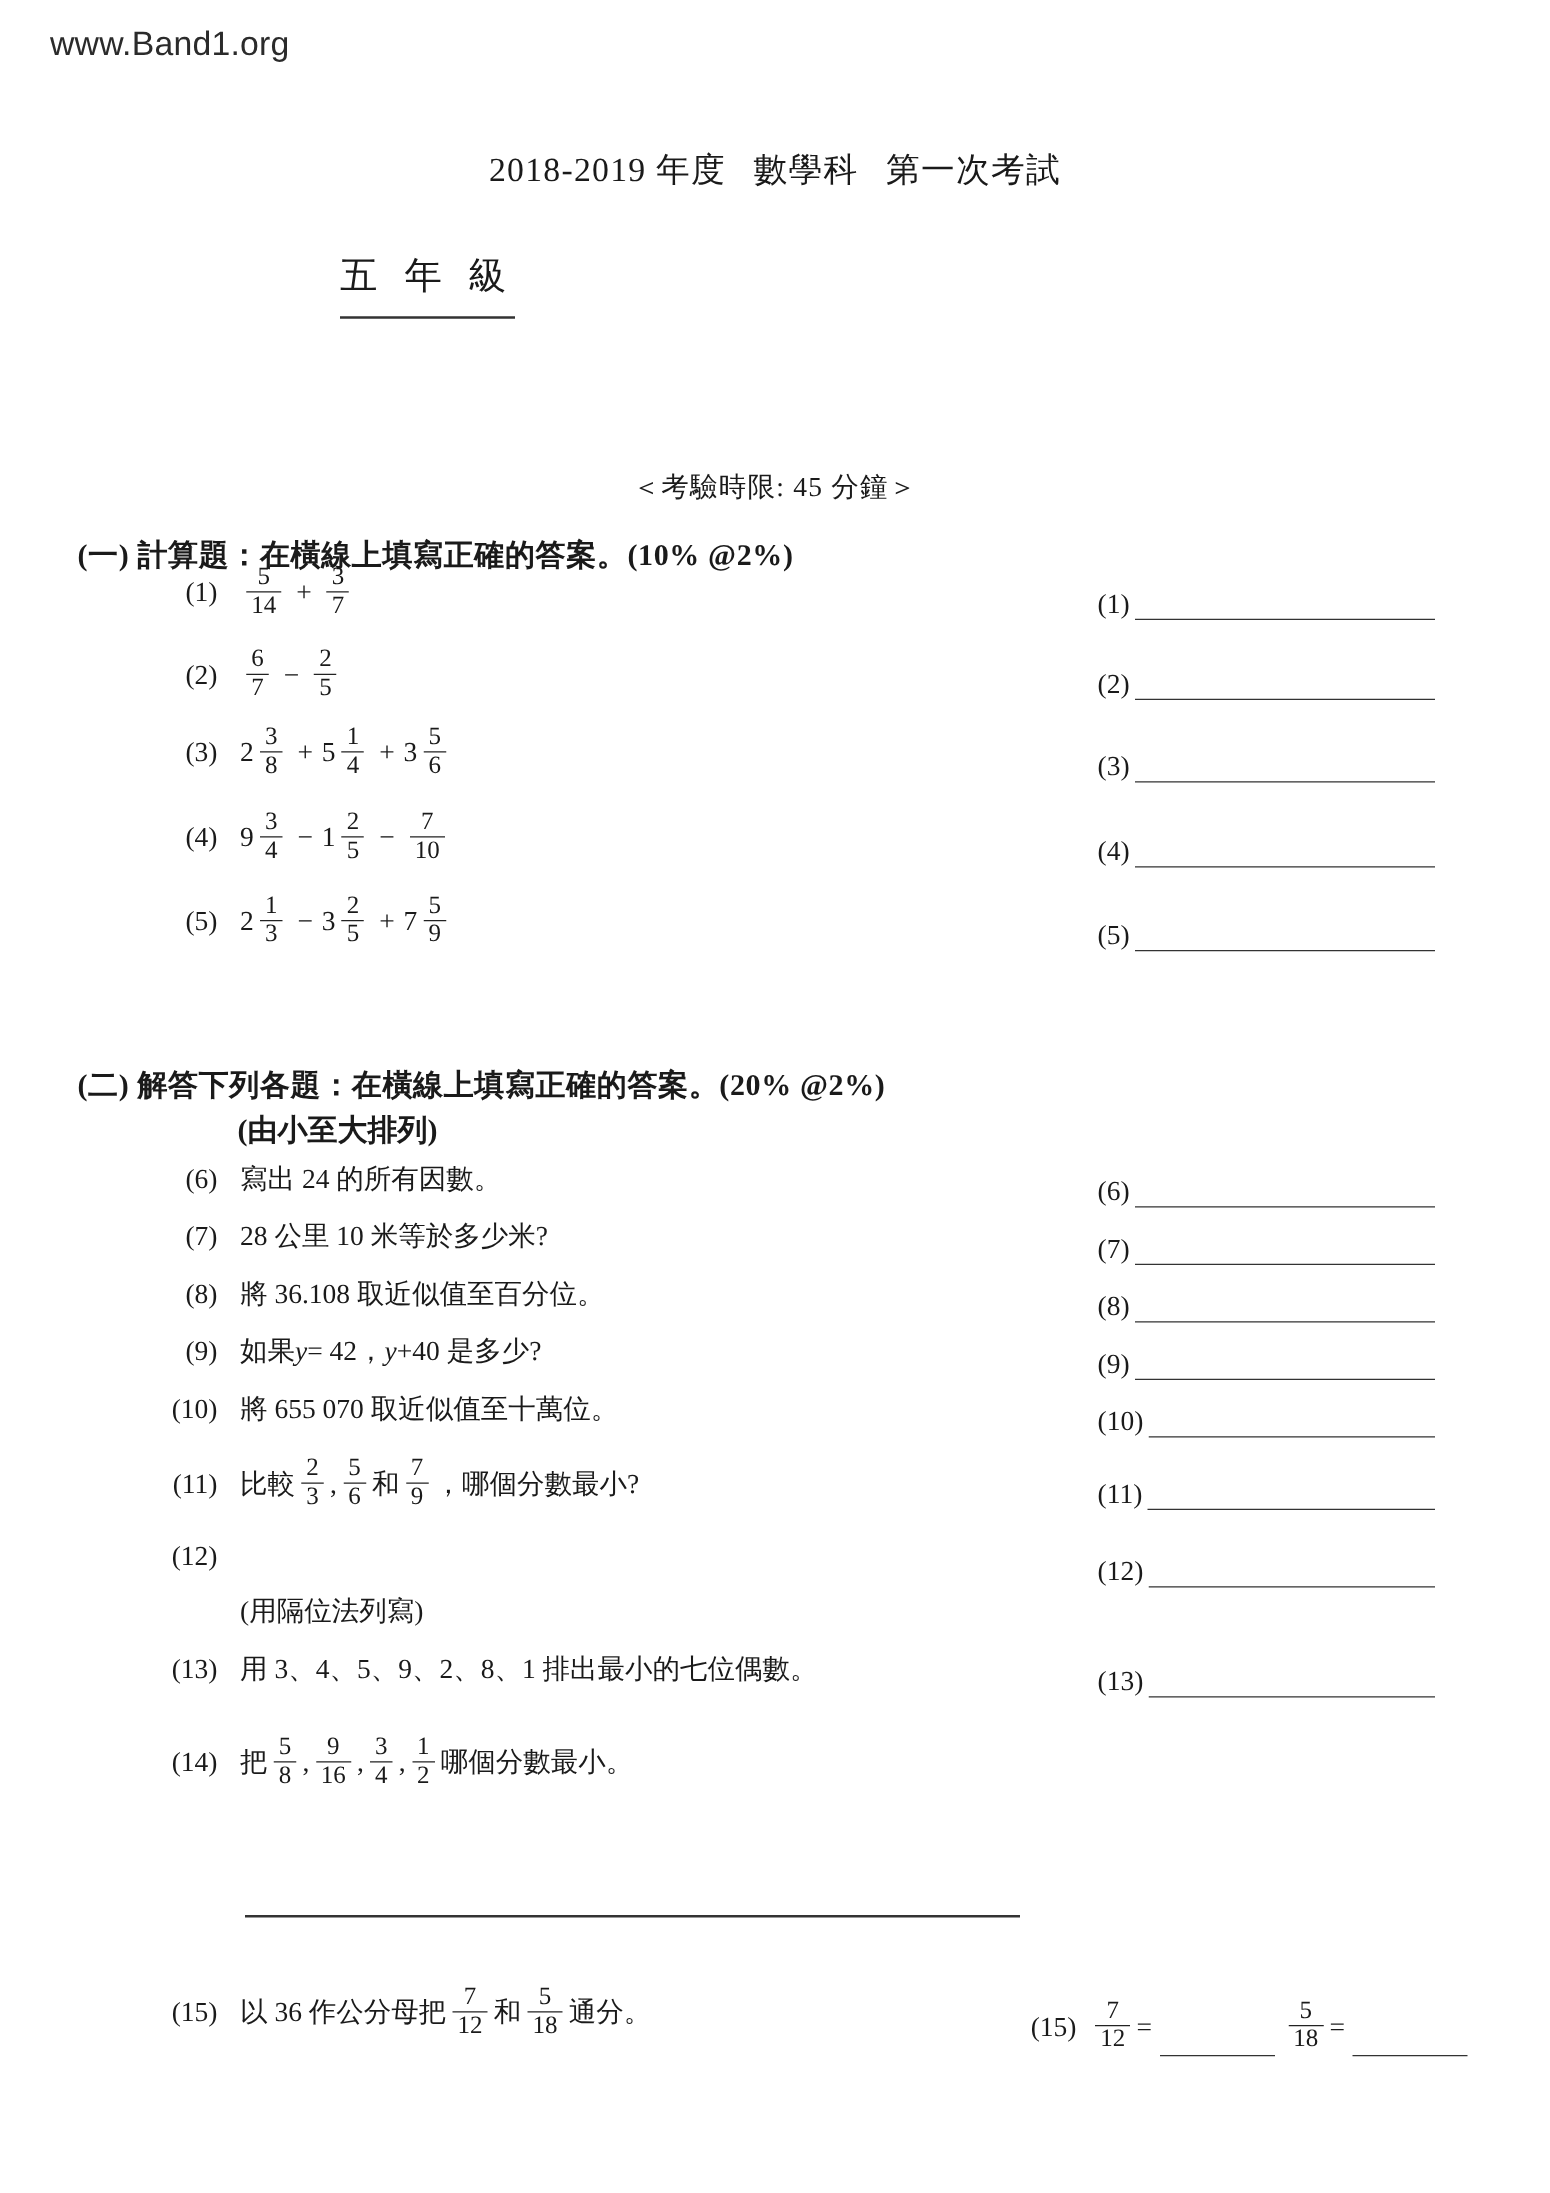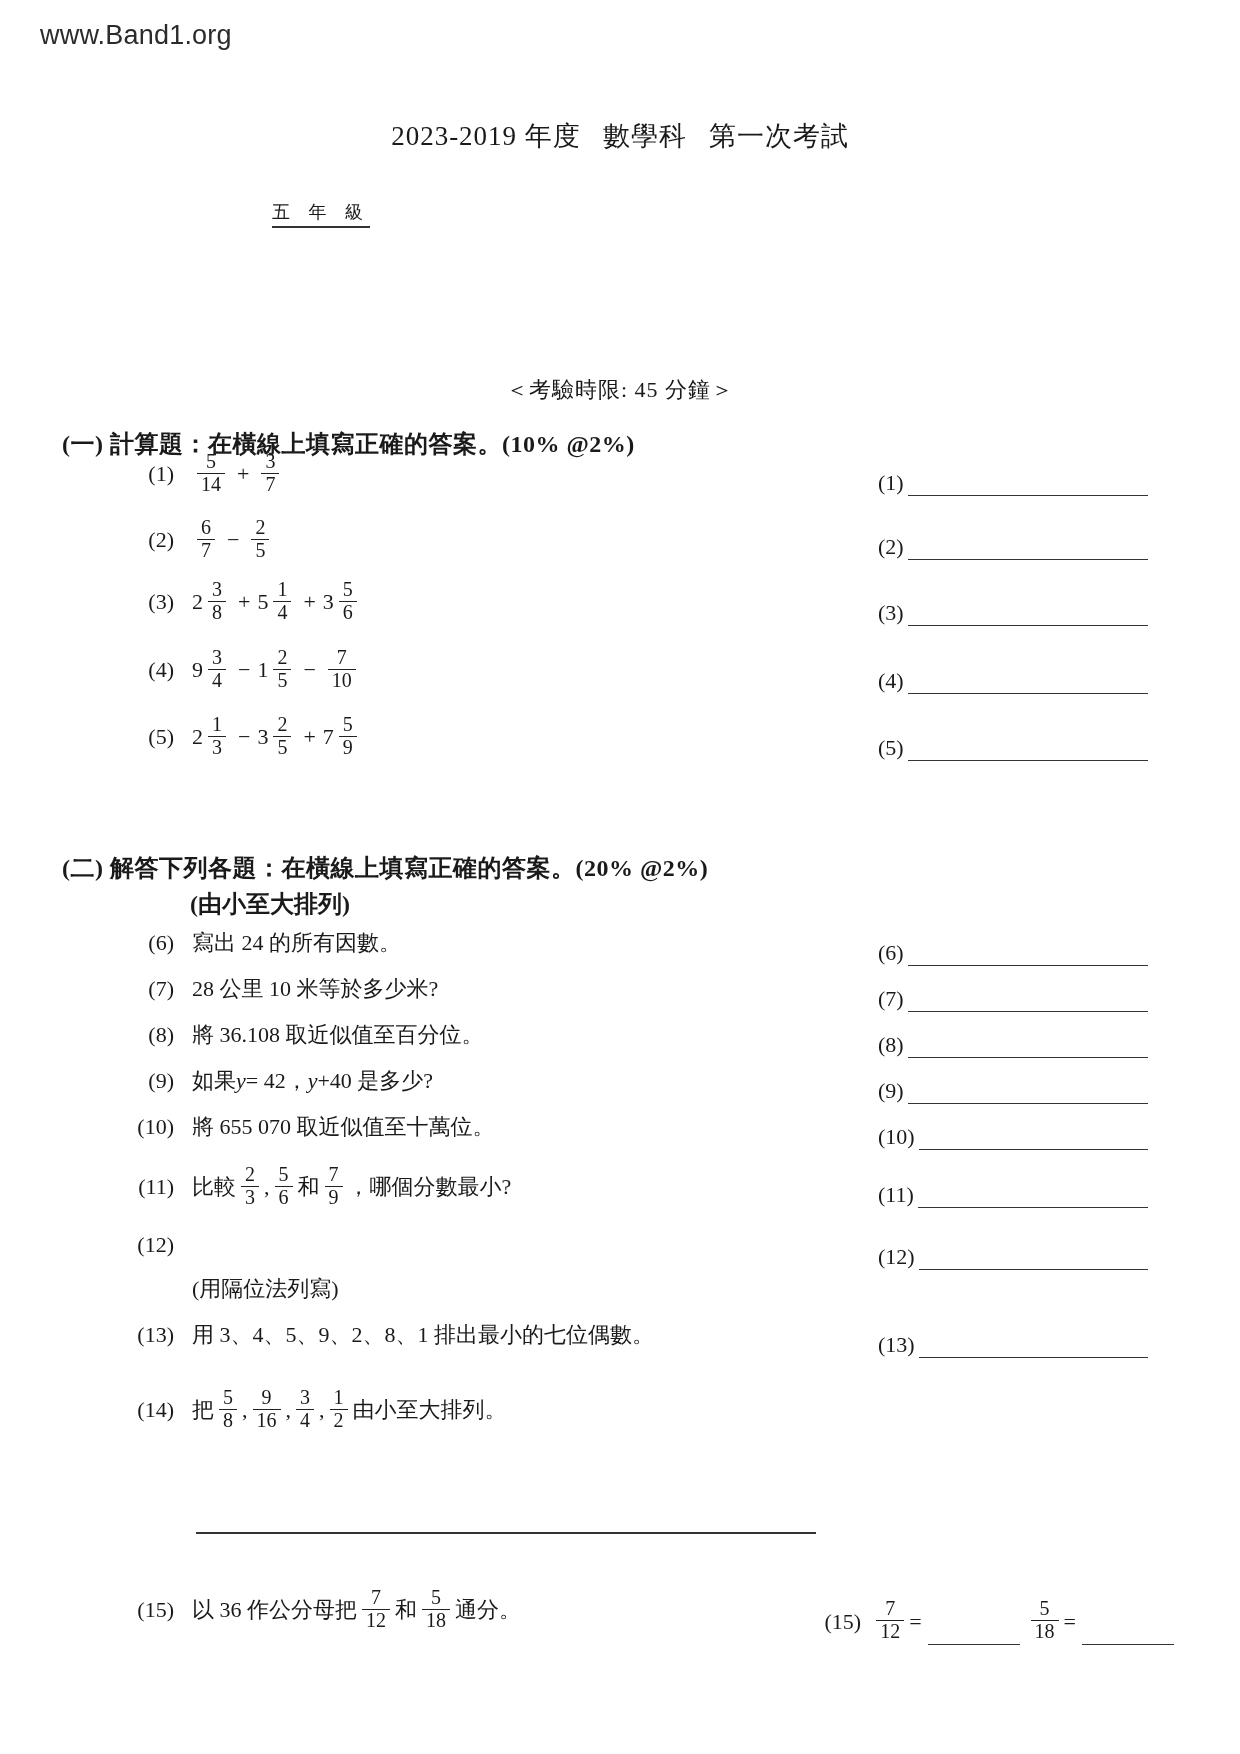--- a/index.html
+++ b/index.html
@@ -37,24 +37,24 @@
     text-align: center;
     font-size: 27px;
     letter-spacing: 1px;
     font-weight: 500;
   }
   .doc-title .gap { display: inline-block; width: 22px; }
   .grade {
     position: absolute;
     left: 272px;
     top: 200px;
-    font-size: 18px;
+    font-size: 30px;
     letter-spacing: 7px;
     border-bottom: 2px solid #333;
-    padding-bottom: 2px;
+    padding-bottom: 12px;
   }
   .timelimit {
     position: absolute;
     left: 0; right: 0;
     top: 375px;
     text-align: center;
     font-size: 22px;
     letter-spacing: 1px;
   }
   .section-head {
@@ -153,21 +153,21 @@
   }
 </style>
 </head>
 <body>
 
 <div class="page">
 
   <div class="watermark">www.Band1.org</div>
 
   <div class="doc-title">
-    <span>2023-2019 年度</span><span class="gap"></span><span>數學科</span><span class="gap"></span><span>第一次考試</span>
+    <span>2018-2019 年度</span><span class="gap"></span><span>數學科</span><span class="gap"></span><span>第一次考試</span>
   </div>
 
   <div class="grade">五 年 級</div>
 
   <div class="timelimit">＜考驗時限: 45 分鐘＞</div>
 
   <div class="section-head s1">(一) 計算題：在橫線上填寫正確的答案。(10% @2%)</div>
 
   <div class="q" style="left:110px; top:452px;">
     <span class="num">(1)</span>
@@ -414,21 +414,21 @@
     <span class="txt">,</span>
     <span class="frac">
         <span class="n">3</span>
         <span class="d">4</span>
       </span>
     <span class="txt">,</span>
     <span class="frac">
         <span class="n">1</span>
         <span class="d">2</span>
       </span>
-    <span class="txt">由小至大排列。</span>
+    <span class="txt">哪個分數最小。</span>
   </div>
 
   <div class="hr-sep"></div>
 
   <div class="q" style="left:110px; top:1588px;">
     <span class="num">(15)</span>
     <span class="txt">以 36 作公分母把</span>
     <span class="frac">
         <span class="n">7</span>
         <span class="d">12</span>

